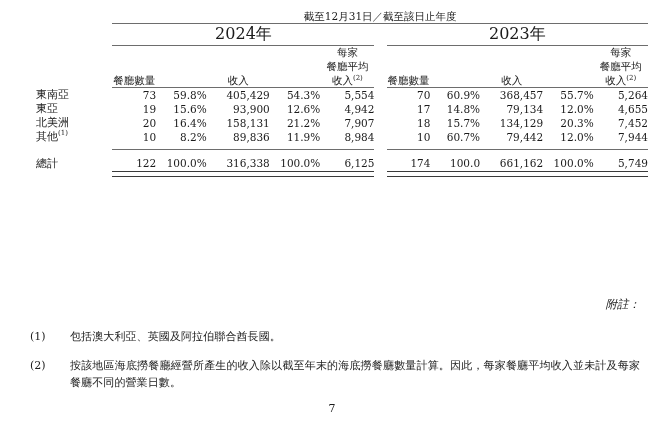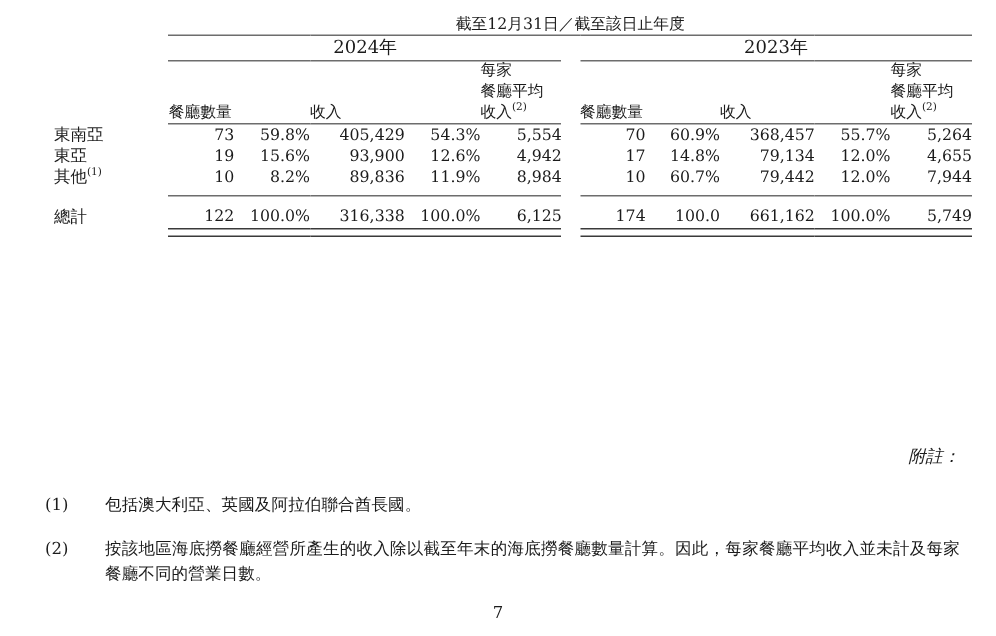--- a/index.html
+++ b/index.html
@@ -54,26 +54,26 @@
   .hdr-top {
     text-align: center;
     font-size: 10.5px;
     padding-bottom: 2px;
   }
   .rule-top { border-bottom: 1px solid #6d6d6d; }
   .rule-grp { border-bottom: 1px solid #6d6d6d; }
 
   .yr {
     text-align: center;
-    font-size: 12px;
+    font-size: 16px;
     padding-bottom: 2px;
   }
 
   .colhead {
-    text-align: left;
+    text-align: center;
     font-size: 10.5px;
     line-height: 1.32;
     padding-right: 4px;
     padding-bottom: 2px;
     white-space: nowrap;
   }
   .colhead .ln { display: block; }
   sup { font-size: 7px; vertical-align: super; line-height: 0; }
 
   .unit-note {
@@ -236,20 +236,34 @@
           <td class="num b">12.6%</td>
           <td class="num b">4,942</td>
           <td></td>
           <td class="num">17</td>
           <td class="num">14.8%</td>
           <td class="num">79,134</td>
           <td class="num">12.0%</td>
           <td class="num">4,655</td>
         </tr>
         <tr class="row">
+          <td class="c-label"><span>北美洲</span></td>
+          <td class="num b">20</td>
+          <td class="num b">16.4%</td>
+          <td class="num b">158,131</td>
+          <td class="num b">21.2%</td>
+          <td class="num b">7,907</td>
+          <td></td>
+          <td class="num">18</td>
+          <td class="num">15.7%</td>
+          <td class="num">134,129</td>
+          <td class="num">20.3%</td>
+          <td class="num">7,452</td>
+        </tr>
+        <tr class="row">
           <td class="c-label"><span>其他</span><sup>(1)</sup></td>
           <td class="num b">10</td>
           <td class="num b">8.2%</td>
           <td class="num b">89,836</td>
           <td class="num b">11.9%</td>
           <td class="num b">8,984</td>
           <td></td>
           <td class="num">10</td>
           <td class="num">60.7%</td>
           <td class="num">79,442</td>

